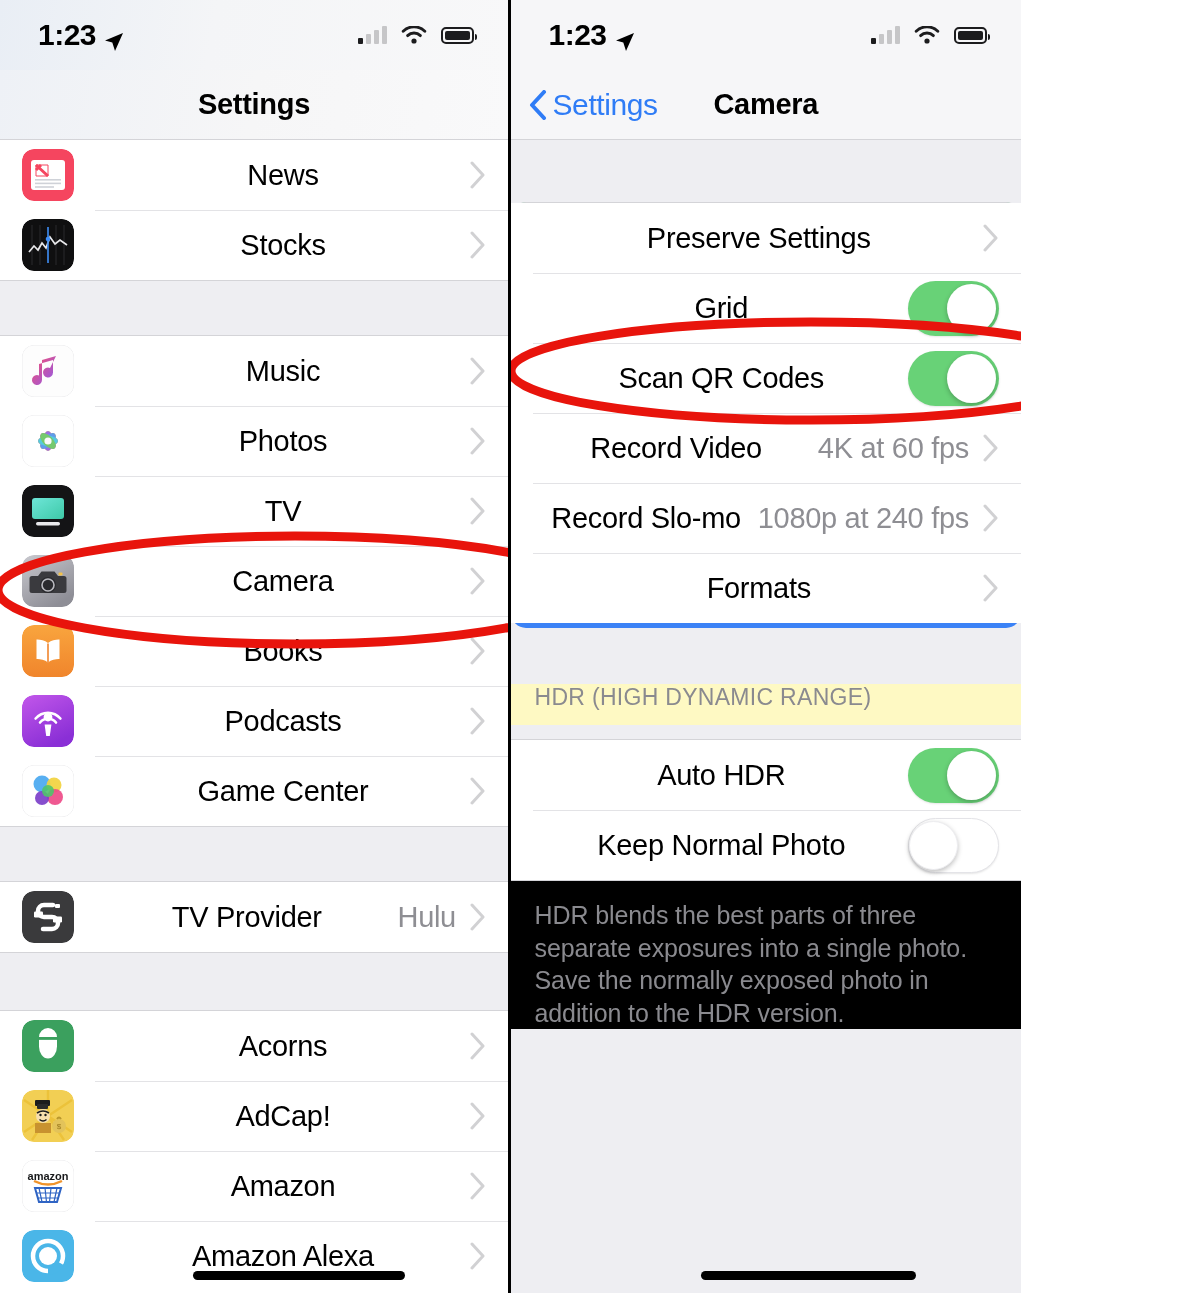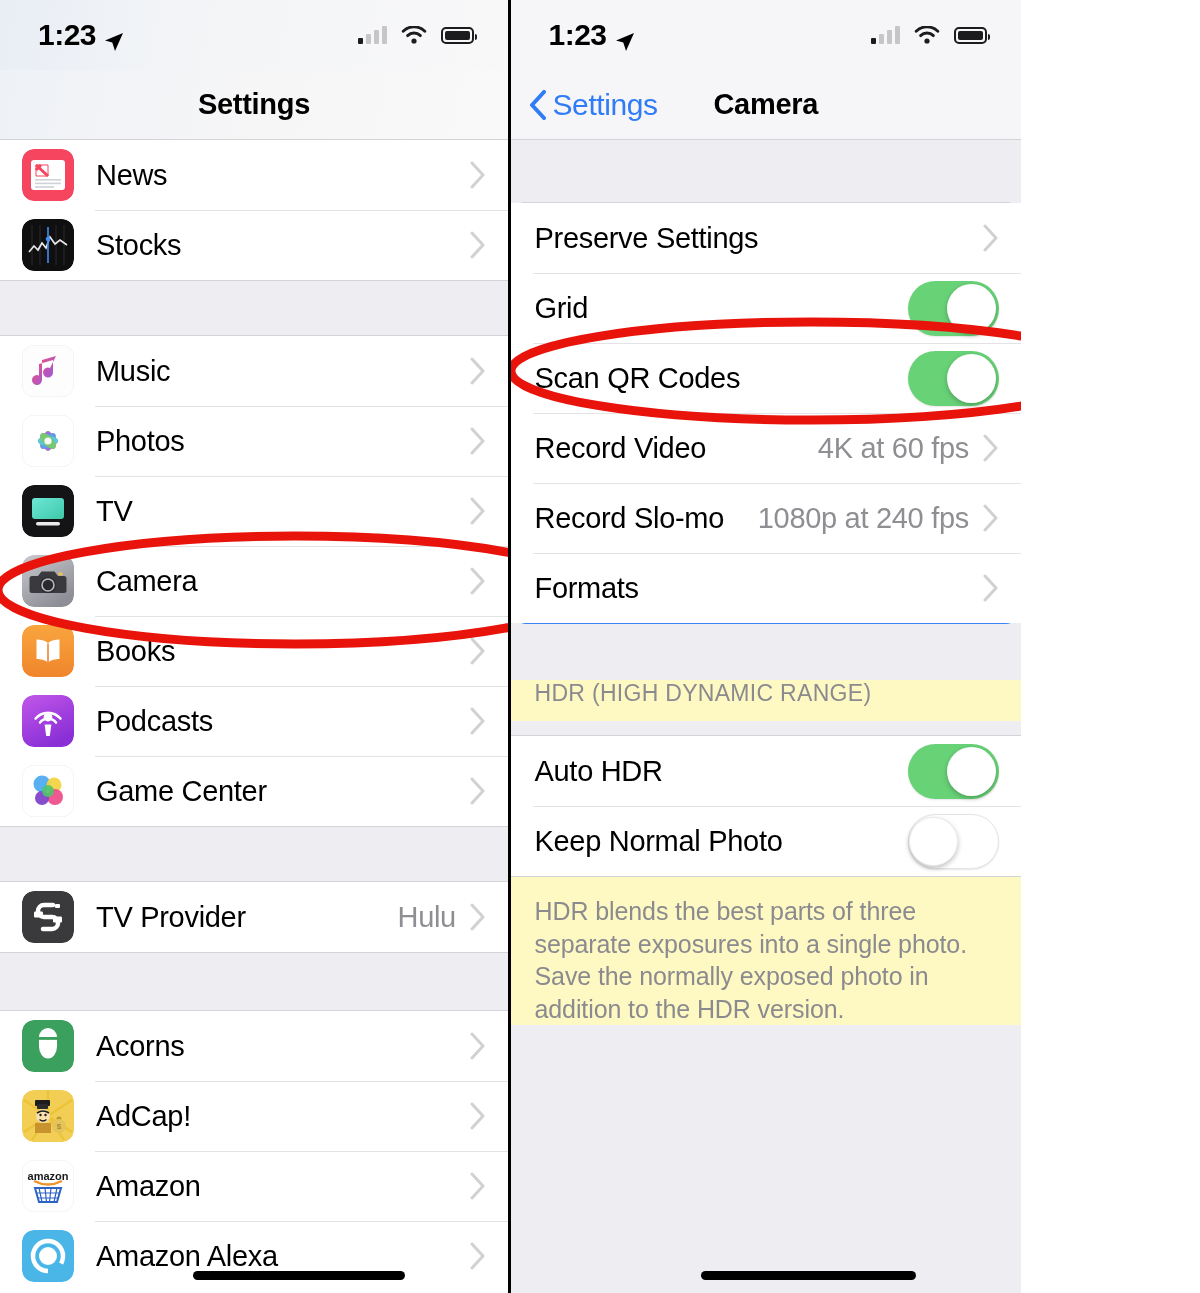--- a/index.html
+++ b/index.html
@@ -54,21 +54,21 @@
     position:absolute;left:0;right:0;text-align:center;
     font-size:29px;font-weight:bold;color:#000;letter-spacing:-0.3px;
   }
   .back-btn{
     position:relative;z-index:2;display:flex;align-items:center;gap:6px;
     padding-left:18px;color:#2f7cf6;font-size:30px;letter-spacing:-0.4px;
   }
   .chev-back{width:18px;height:30px;flex:0 0 auto;}
 
   
-  .list{background:#22c55e;}
+  .list{background:#22c55e;text-align:center;}
   .gap{background:#eeeef2;border-top:1px solid #d4d4d8;border-bottom:1px solid #d4d4d8;}
   .row{
     display:flex;align-items:center;height:70px;
     background:#fff;box-sizing:border-box;position:relative;
     padding-left:22px;padding-right:22px;
   }
   .row + .row:before{
     content:"";position:absolute;left:95px;right:0;top:0;height:1px;background:#e3e3e6;
   }
   .row.no-icon + .row.no-icon:before{left:22px;}
@@ -95,21 +95,21 @@
   .toggle.on .knob{right:3px;}
   .toggle.off .knob{left:0px;top:2px;border:1px solid #ededf0;box-sizing:border-box;}
 
   
   .sect-head{
     background:#fef9c3;padding:0 24px 14px 24px;
     font-size:23px;color:#8a8a8f;letter-spacing:.3px;
   }
   .sect-gap{background:#eeeef2;}
   .sect-foot{
-    background:#fef9c3;padding:18px 24px 0 24px;
+    background:#000000;padding:18px 24px 0 24px;
     font-size:25px;line-height:1.3;color:#8a8a8f;letter-spacing:-0.1px;
   }
   .filler{background:#eeeef2;flex:1 1 auto;}
 
   
   .home-ind{position:absolute;height:9px;border-radius:5px;background:#000;}
   .home-ind.l{left:193px;width:212px;bottom:13px;}
   .home-ind.r{left:190px;width:215px;bottom:13px;}
 
   
@@ -509,21 +509,21 @@
               <path d="M15 2 L3 15 L15 28" stroke="#2f7cf6" stroke-width="4" fill="none" stroke-linecap="round" stroke-linejoin="round"></path>
             </svg>
         </span>
         <span>Settings</span>
       </div>
       <div class="nav-title">Camera</div>
     </div>
 
     <div class="sect-gap" style="height:62px"></div>
 
-    <div class="list" style="border-top:1px solid #d4d4d8;border-bottom:1px solid #3b82f6;border-radius:15px;">
+    <div class="list" style="border-top:1px solid #d4d4d8;border-bottom:5px solid #3b82f6;border-radius:15px;">
       <div class="row no-icon">
         <span class="label">Preserve Settings</span>
         <span class="chev">
           <svg viewBox="0 0 16 28" width="16" height="28">
               <path d="M2 2 L13 14 L2 26" stroke="#9a9a9f" stroke-width="3" fill="none" stroke-linecap="round" stroke-linejoin="round"></path>
             </svg>
         </span>
       </div>
       <div class="row no-icon">
         <span class="label">Grid</span>

